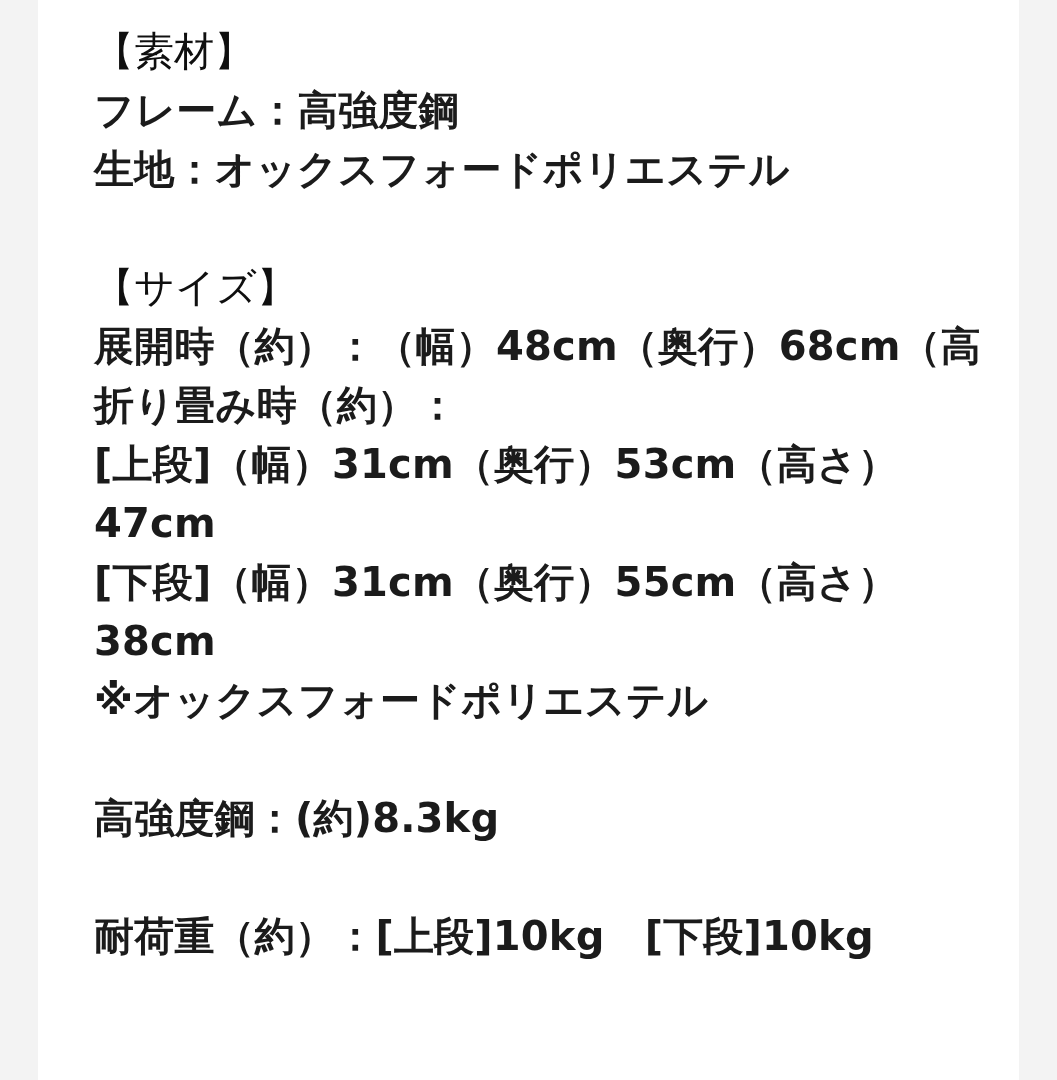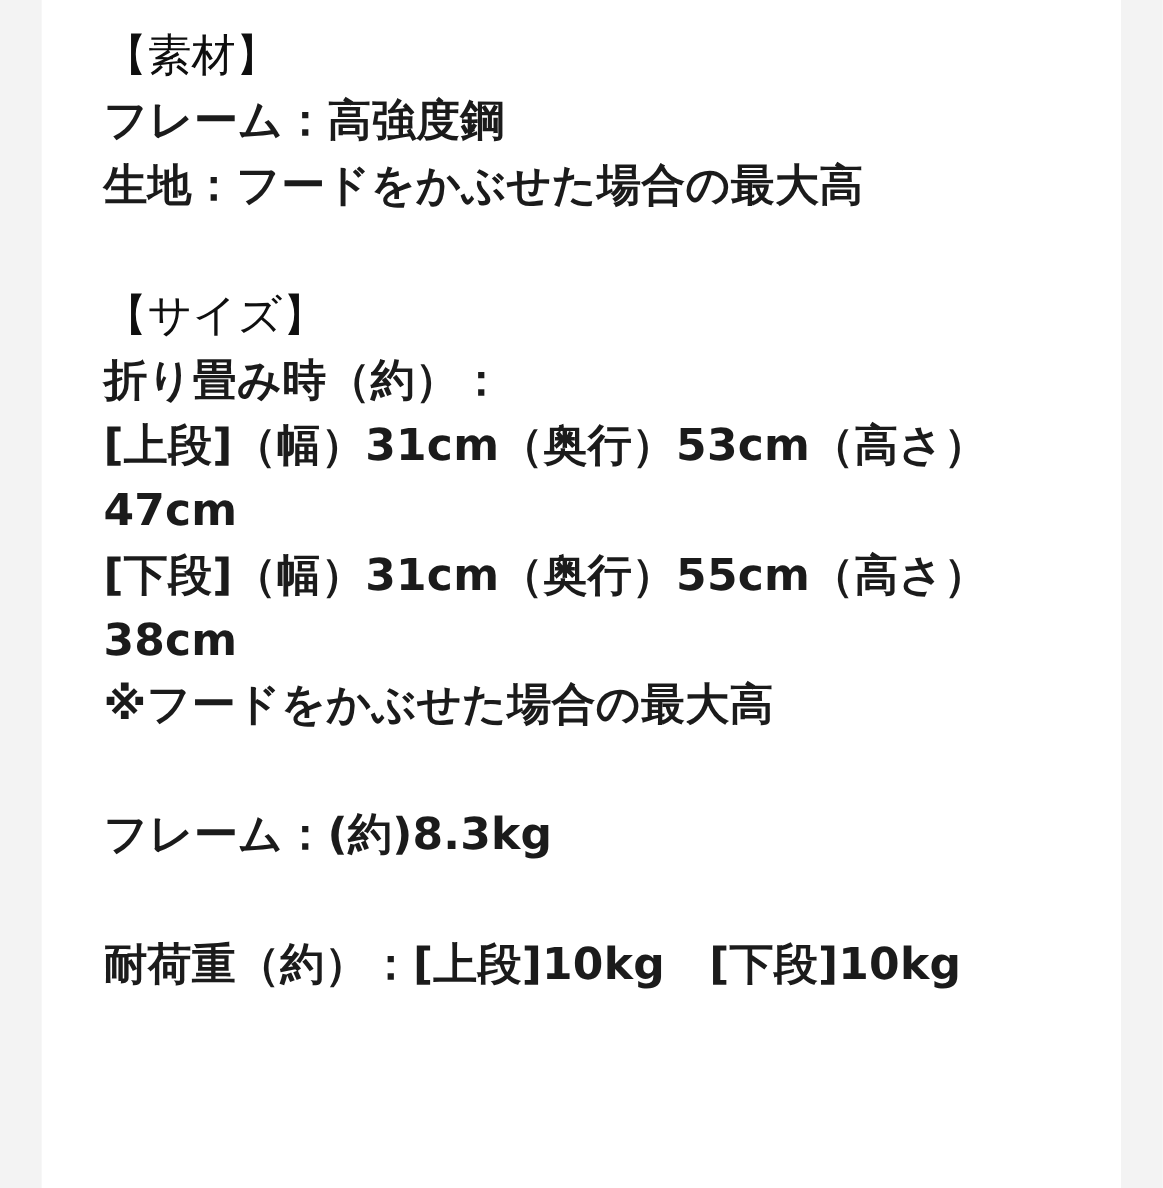--- a/index.html
+++ b/index.html
@@ -74,37 +74,38 @@
 <div class="page">
 
   <div class="gutter-left"></div>
   <div class="gutter-right"></div>
 
   <div class="content">
 
     <div class="spec-block">
       <div class="heading">【素材】</div>
       <div class="line">フレーム：高強度鋼</div>
-      <div class="line">生地：フードをかぶせた場合の最大高</div>
+      <div class="line">生地：オックスフォードポリエステル</div>
     </div>
 
     <div class="blank"></div>
 
     <div class="spec-block">
       <div class="heading">【サイズ】</div>
+      <div class="line">展開時（約）：（幅）48cm（奥行）68cm（高</div>
       <div class="line">折り畳み時（約）：</div>
       <div class="line">[上段]（幅）31cm（奥行）53cm（高さ）47cm</div>
       <div class="line">[下段]（幅）31cm（奥行）55cm（高さ）38cm</div>
-      <div class="line">※フードをかぶせた場合の最大高</div>
+      <div class="line">※オックスフォードポリエステル</div>
     </div>
 
     <div class="blank"></div>
 
     <div class="spec-block">
-      <div class="line">フレーム：(約)8.3kg</div>
+      <div class="line">高強度鋼：(約)8.3kg</div>
     </div>
 
     <div class="blank"></div>
 
     <div class="spec-block">
       <div class="line">耐荷重（約）：[上段]10kg　[下段]10kg</div>
     </div>
 
   </div>
 </div>

